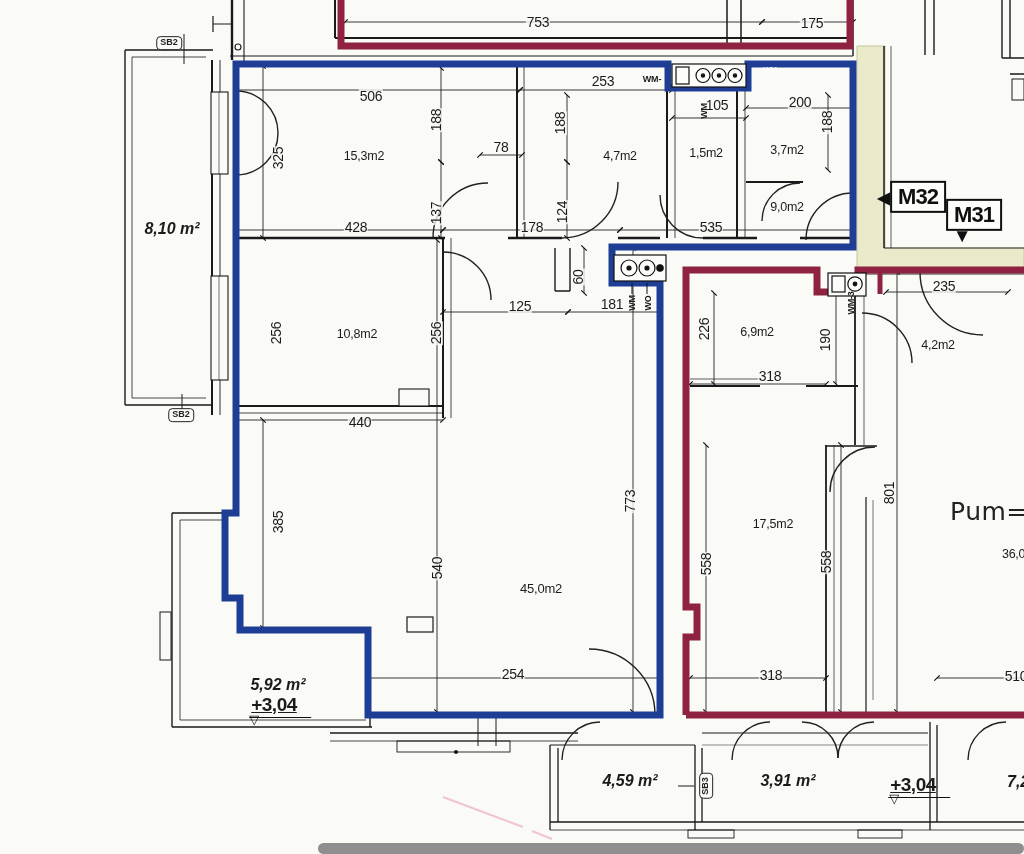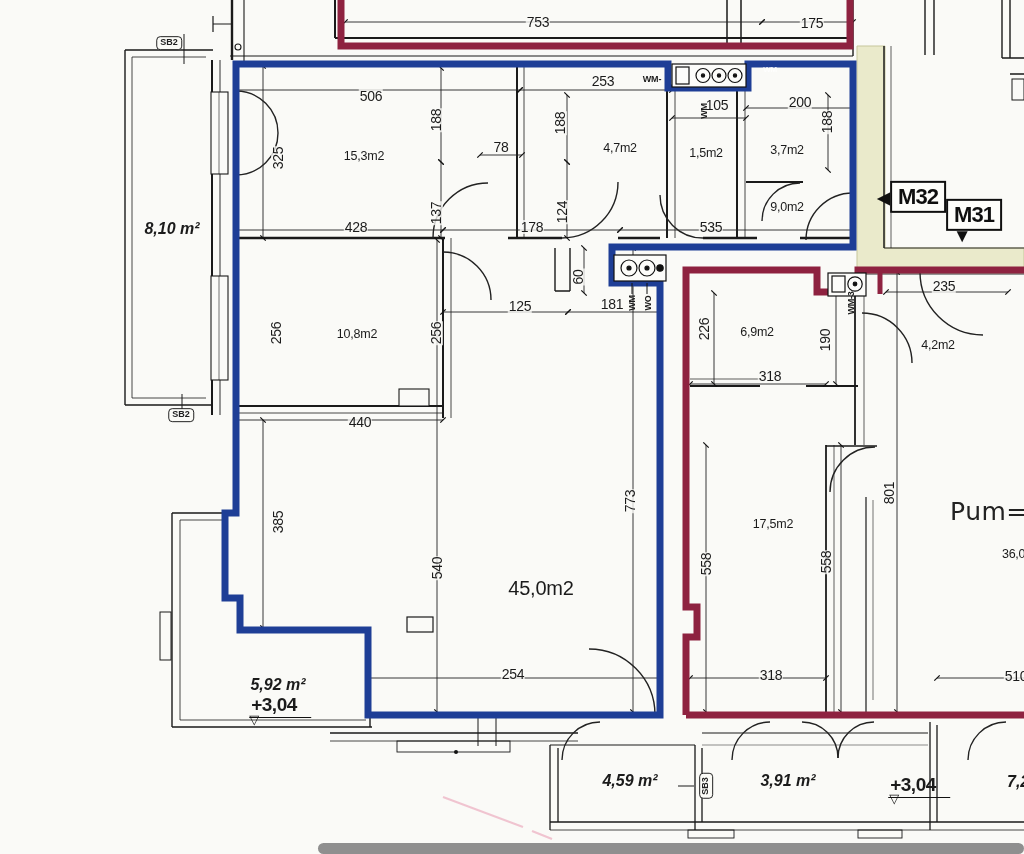--- a/index.html
+++ b/index.html
@@ -8,21 +8,21 @@
   svg{position:absolute;left:0;top:0;}
   .lb{position:absolute;transform:translate(-50%,-50%);font:500 14px/1 "Liberation Sans",sans-serif;
       color:#1b1b1b;white-space:nowrap;letter-spacing:-0.3px;}
   .dim{background:rgba(250,250,247,.78);padding:0 1px;}
   .v{transform:translate(-50%,-50%) rotate(-90deg);}
   .room{font-size:12.5px;font-weight:500;letter-spacing:-0.2px;}
   .pum{font-family:"DejaVu Sans",sans-serif;font-size:25px;font-weight:400;letter-spacing:.5px;color:#222;}
   .pumL{transform:translate(0,-50%);}
   .small-cut{transform:translate(0,-50%);font-size:12.5px;}
   .ital{font:italic 600 16px "Liberation Sans",sans-serif;letter-spacing:0;}
-  .lvl{font:600 19px "Liberation Sans",sans-serif;border-bottom:1.6px solid #111;padding:0 14px 1px 2px;letter-spacing:-.5px;}
+  .lvl{font:600 19px "Liberation Sans",sans-serif;border-bottom:1.6px solid #111;padding:0 14px 1px 2px;letter-spacing:-.5px;text-decoration:underline;}
   .tri{font-size:13px;color:#111;}
   .tagbox{border:2.5px solid #0f0f0f;background:#fdfdfa;font:700 22px/1.15 "Liberation Sans",sans-serif;
           padding:1px 6px 2px;letter-spacing:-1px;color:#0f0f0f;}
   .arrowg{font-size:19px;color:#0f0f0f;}
   .sbtag{border:1.3px solid #222;border-radius:4px;background:#fbfbf7;font:600 9px/1.3 "Liberation Sans",sans-serif;
          padding:0 3px;color:#222;letter-spacing:0;}
   .sbv{transform:translate(-50%,-50%) rotate(-90deg);}
   .fixlab{font-size:9px;font-weight:600;letter-spacing:-.2px;background:none;}
   .wmfaint{font-size:8px;font-weight:700;color:rgba(255,255,255,.8);}
   .scrollbar{position:absolute;left:318px;top:843px;width:706px;height:11px;border-radius:6px;background:#8f8f8f;}
@@ -245,29 +245,29 @@
   <span class="lb v dim" style="left:276px;top:333px">256</span>
   <span class="lb v dim" style="left:436px;top:333px">256</span>
   <span class="lb v dim" style="left:278px;top:522px">385</span>
   <span class="lb v dim" style="left:437px;top:568px">540</span>
   <span class="lb v dim" style="left:630px;top:501px">773</span>
   <span class="lb v dim" style="left:706px;top:564px">558</span>
   <span class="lb v dim" style="left:826px;top:562px">558</span>
   <span class="lb v dim" style="left:889px;top:493px">801</span>
 
   <span class="lb room" style="left:364px;top:156px">15,3m2</span>
-  <span class="lb room" style="left:620px;top:148px">4,7m2</span>
+  <span class="lb room" style="left:620px;top:156px">4,7m2</span>
   <span class="lb room" style="left:706px;top:153px">1,5m2</span>
   <span class="lb room" style="left:787px;top:150px">3,7m2</span>
   <span class="lb room" style="left:787px;top:207px">9,0m2</span>
   <span class="lb room" style="left:357px;top:334px">10,8m2</span>
   <span class="lb room" style="left:757px;top:332px">6,9m2</span>
   <span class="lb room" style="left:938px;top:345px">4,2m2</span>
   <span class="lb room" style="left:773px;top:524px">17,5m2</span>
-  <span class="lb room" style="left:541px;top:588px;font-size:20px">45,0m2</span>
+  <span class="lb room" style="left:541px;top:588px;font-size:13px">45,0m2</span>
   <span class="lb pum pumL" style="left:950px;top:511px">Pum=6</span>
   <span class="lb small-cut" style="left:1002px;top:554px">36,0</span>
 
   <span class="lb ital" style="left:172px;top:229px">8,10 m²</span>
   <span class="lb ital" style="left:278px;top:685px">5,92 m²</span>
   <span class="lb ital" style="left:630px;top:781px">4,59 m²</span>
   <span class="lb ital" style="left:788px;top:781px">3,91 m²</span>
   <span class="lb ital" style="left:1007px;top:782px;transform:translate(0,-50%)">7,2</span>
 
   <span class="lb lvl" style="left:280px;top:706px">+3,04</span>

